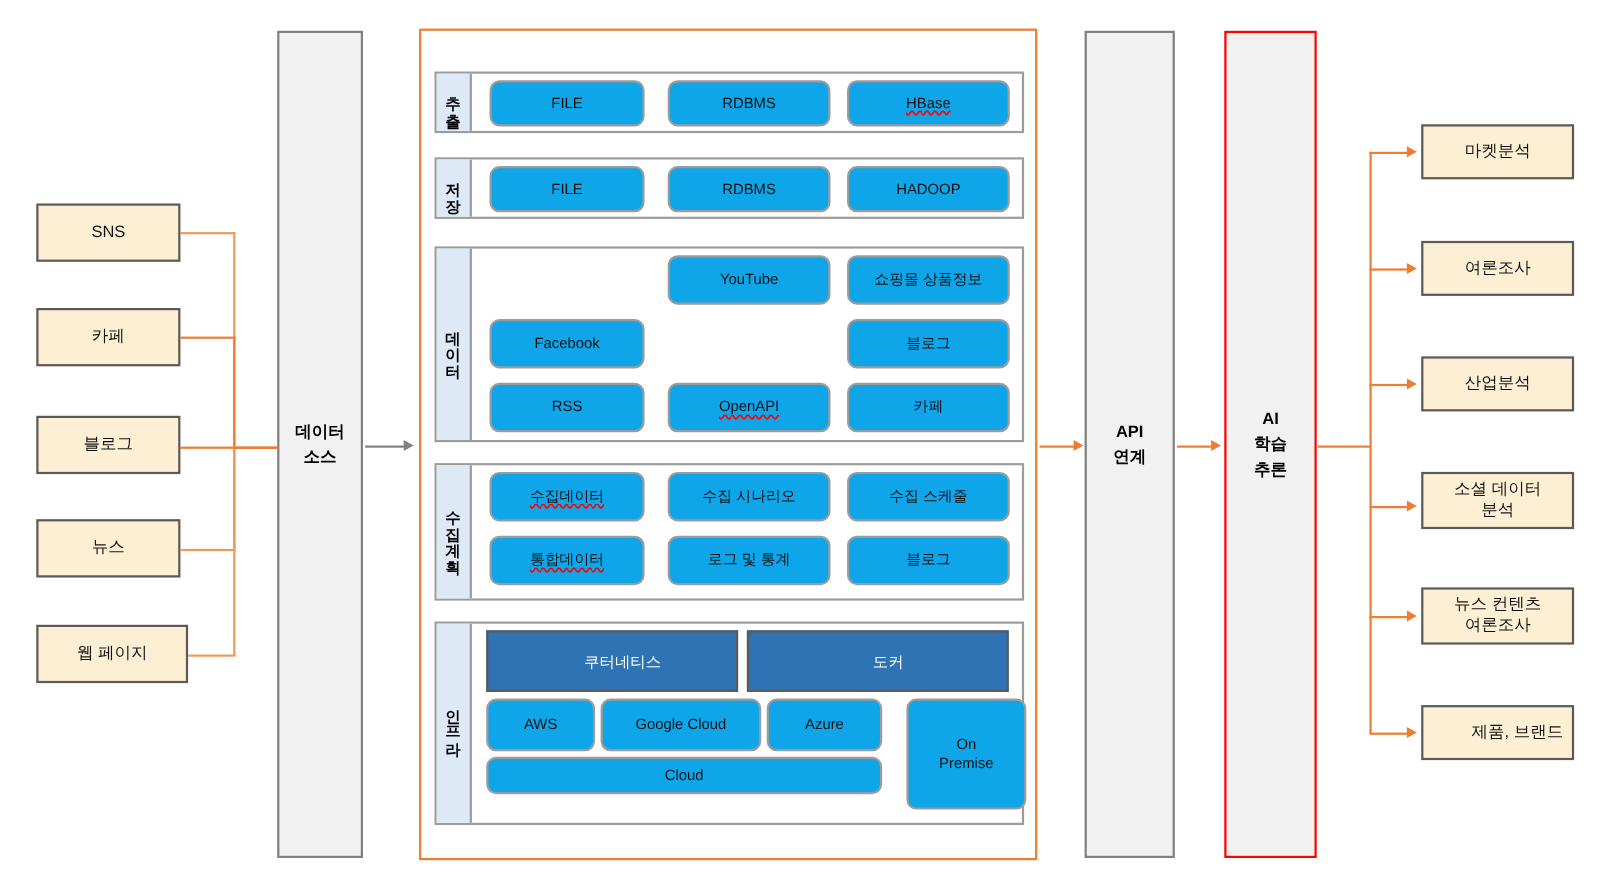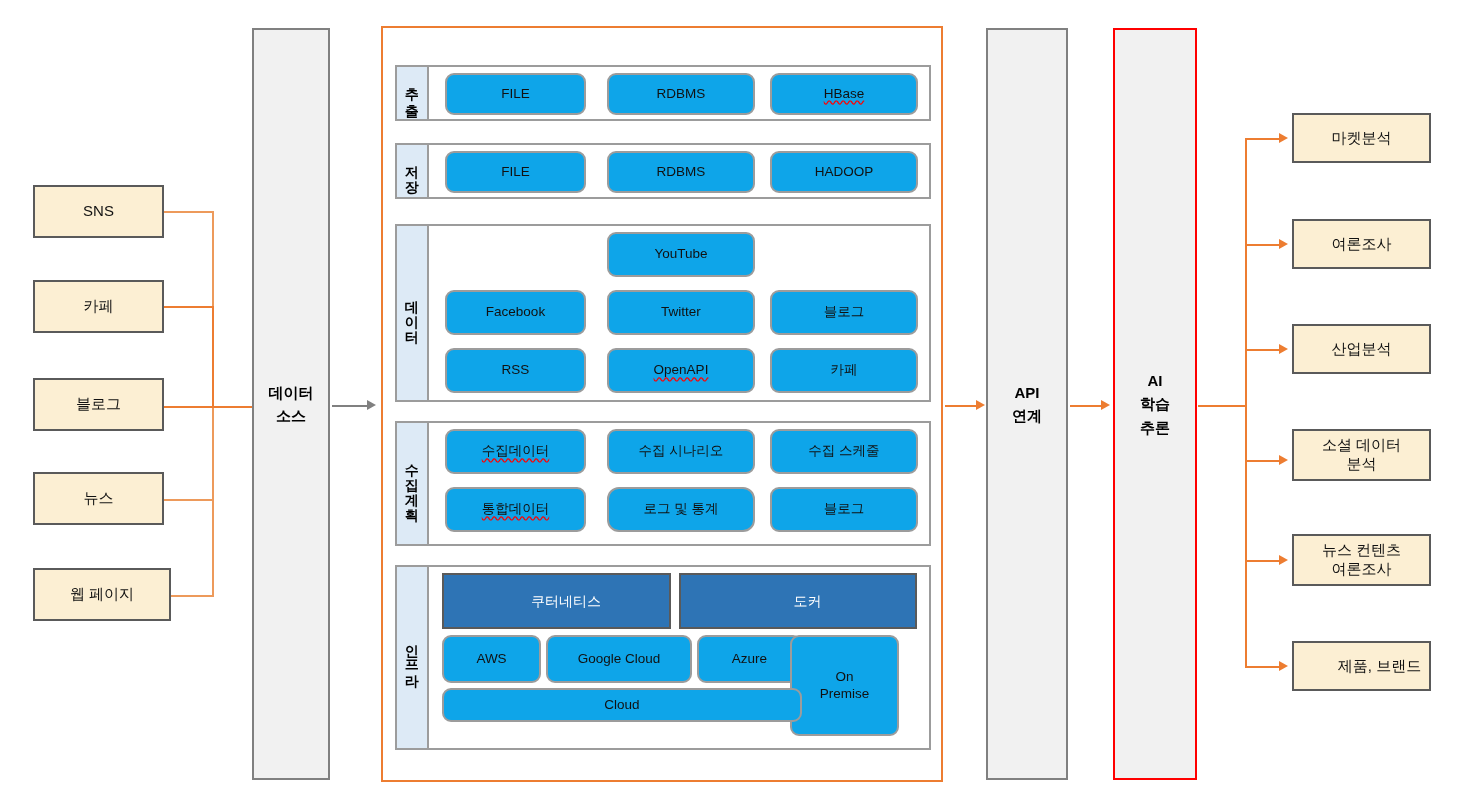--- a/index.html
+++ b/index.html
@@ -220,27 +220,27 @@
 
     <div class="abs group" style="left:12px; top:196px; width:536px; height:178px;">
       <div class="group-label">
         <span>데이터</span>
       </div>
       <div class="group-body">
 
         <div class="abs chip" style="left:178px; top:6px; width:148px; height:45px;align-items:center;">
           <span>YouTube</span>
         </div>
+        <div class="abs chip" style="left:341px; top:6px; width:148px; height:45px;">
+          <span>쇼핑몰 상품정보</span>
+        </div>
 
         <div class="abs chip" style="left:16px; top:64px; width:141px; height:45px;">
           <span>Facebook</span>
         </div>
-        <div class="abs chip" style="left:178px; top:64px; width:148px; height:45px;">
-          <span>Twitter</span>
-        </div>
         <div class="abs chip" style="left:341px; top:64px; width:148px; height:45px;">
           <span>블로그</span>
         </div>
 
         <div class="abs chip" style="left:16px; top:122px; width:141px; height:45px;">
           <span>RSS</span>
         </div>
         <div class="abs chip" style="left:178px; top:122px; width:148px; height:45px;">
           <span class="sq">OpenAPI</span>
         </div>
@@ -262,21 +262,21 @@
         <div class="abs chip" style="left:178px; top:6px; width:148px; height:45px;">
           <span>수집 시나리오</span>
         </div>
         <div class="abs chip" style="left:341px; top:6px; width:148px; height:45px;">
           <span>수집 스케줄</span>
         </div>
 
         <div class="abs chip" style="left:16px; top:64px; width:141px; height:45px;">
           <span class="sq">통합데이터</span>
         </div>
-        <div class="abs chip" style="left:178px; top:64px; width:148px; height:45px;border-radius:12px;">
+        <div class="abs chip" style="left:178px; top:64px; width:148px; height:45px;">
           <span>로그 및 통계</span>
         </div>
         <div class="abs chip" style="left:341px; top:64px; width:148px; height:45px;">
           <span>블로그</span>
         </div>
       </div>
     </div>
 
     <div class="abs group" style="left:12px; top:537px; width:536px; height:185px;">
       <div class="group-label">
@@ -294,21 +294,21 @@
         <div class="abs chip" style="left:13px; top:68px; width:99px; height:48px;">
           <span>AWS</span>
         </div>
         <div class="abs chip" style="left:117px; top:68px; width:146px; height:48px;">
           <span>Google Cloud</span>
         </div>
         <div class="abs chip" style="left:268px; top:68px; width:105px; height:48px;">
           <span>Azure</span>
         </div>
 
-        <div class="abs chip" style="left:361px; top:68px; width:109px; height:101px;">
+        <div class="abs chip" style="left:395px; top:68px; width:109px; height:101px;">
           <div>
             <div>On</div>
             <div>Premise</div>
           </div>
         </div>
 
         <div class="abs chip" style="left:13px; top:121px; width:360px; height:34px;">
           <span>Cloud</span>
         </div>
       </div>

